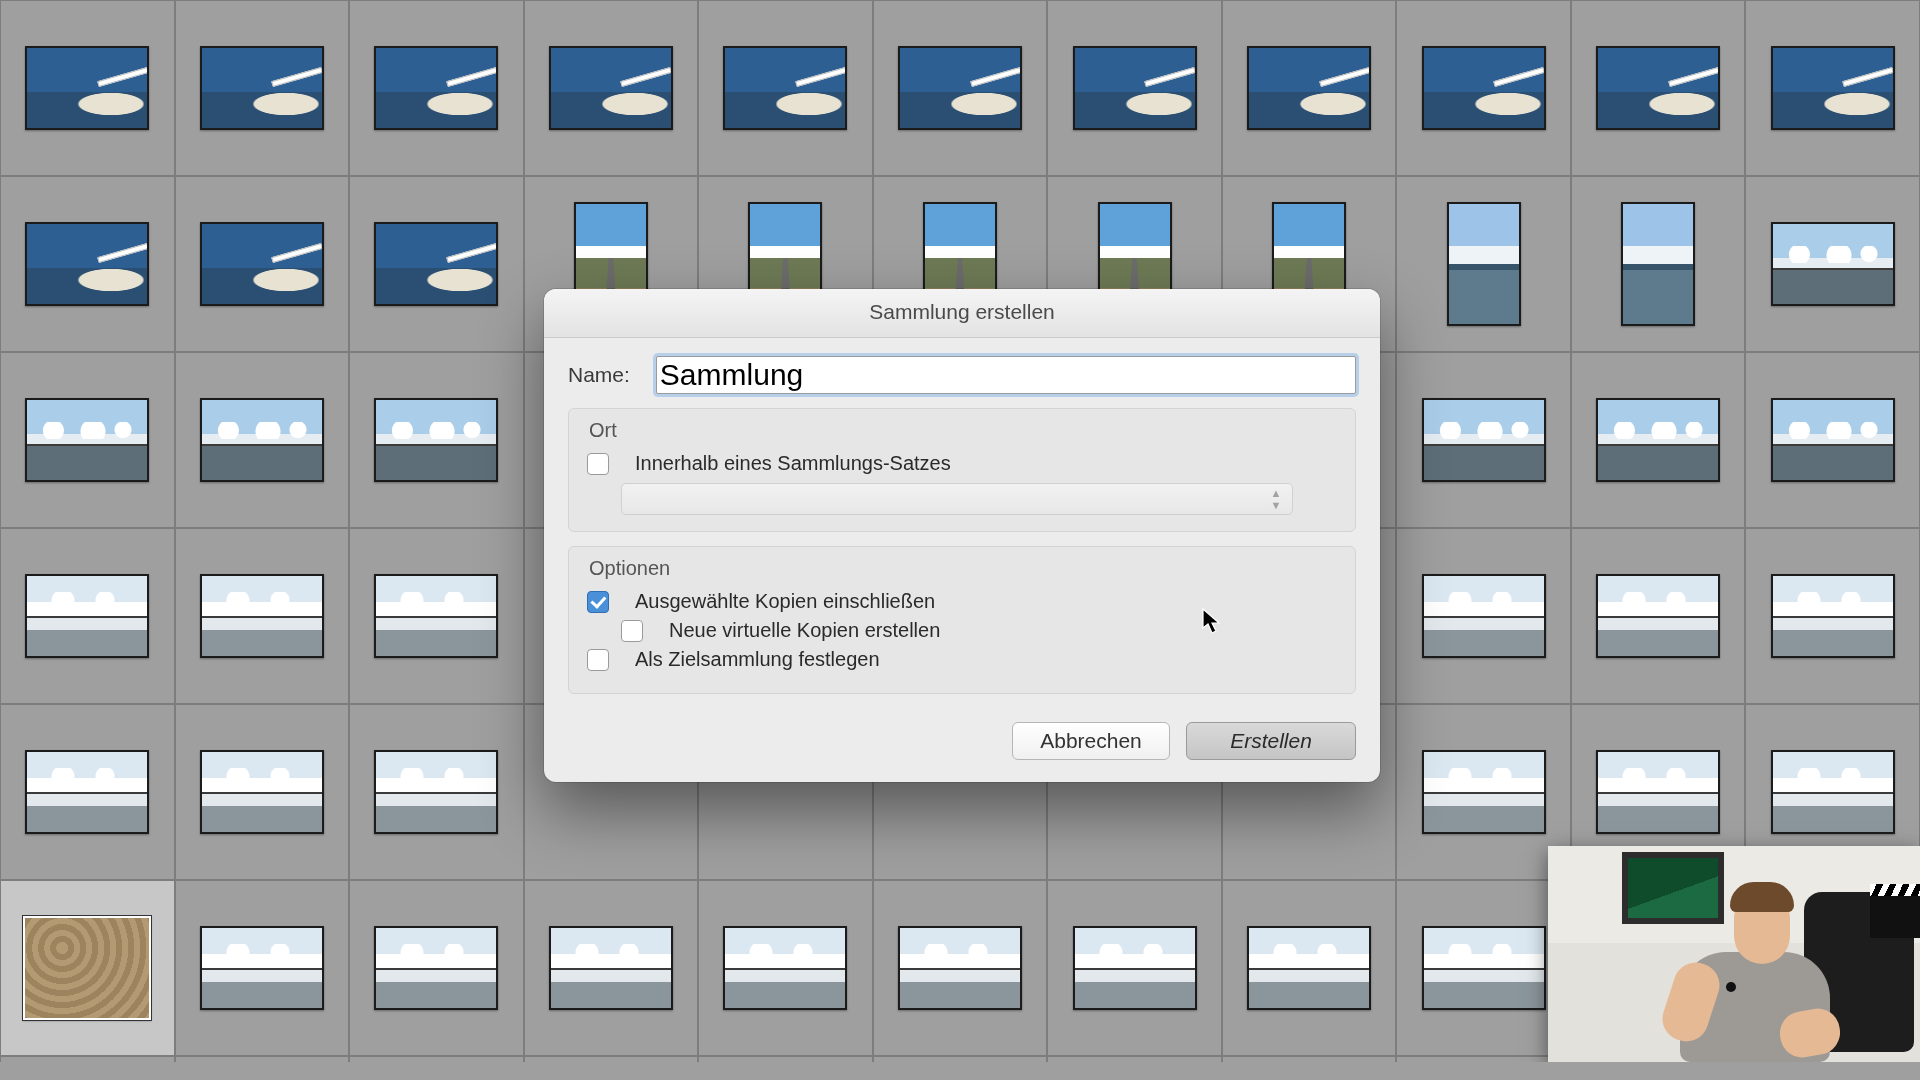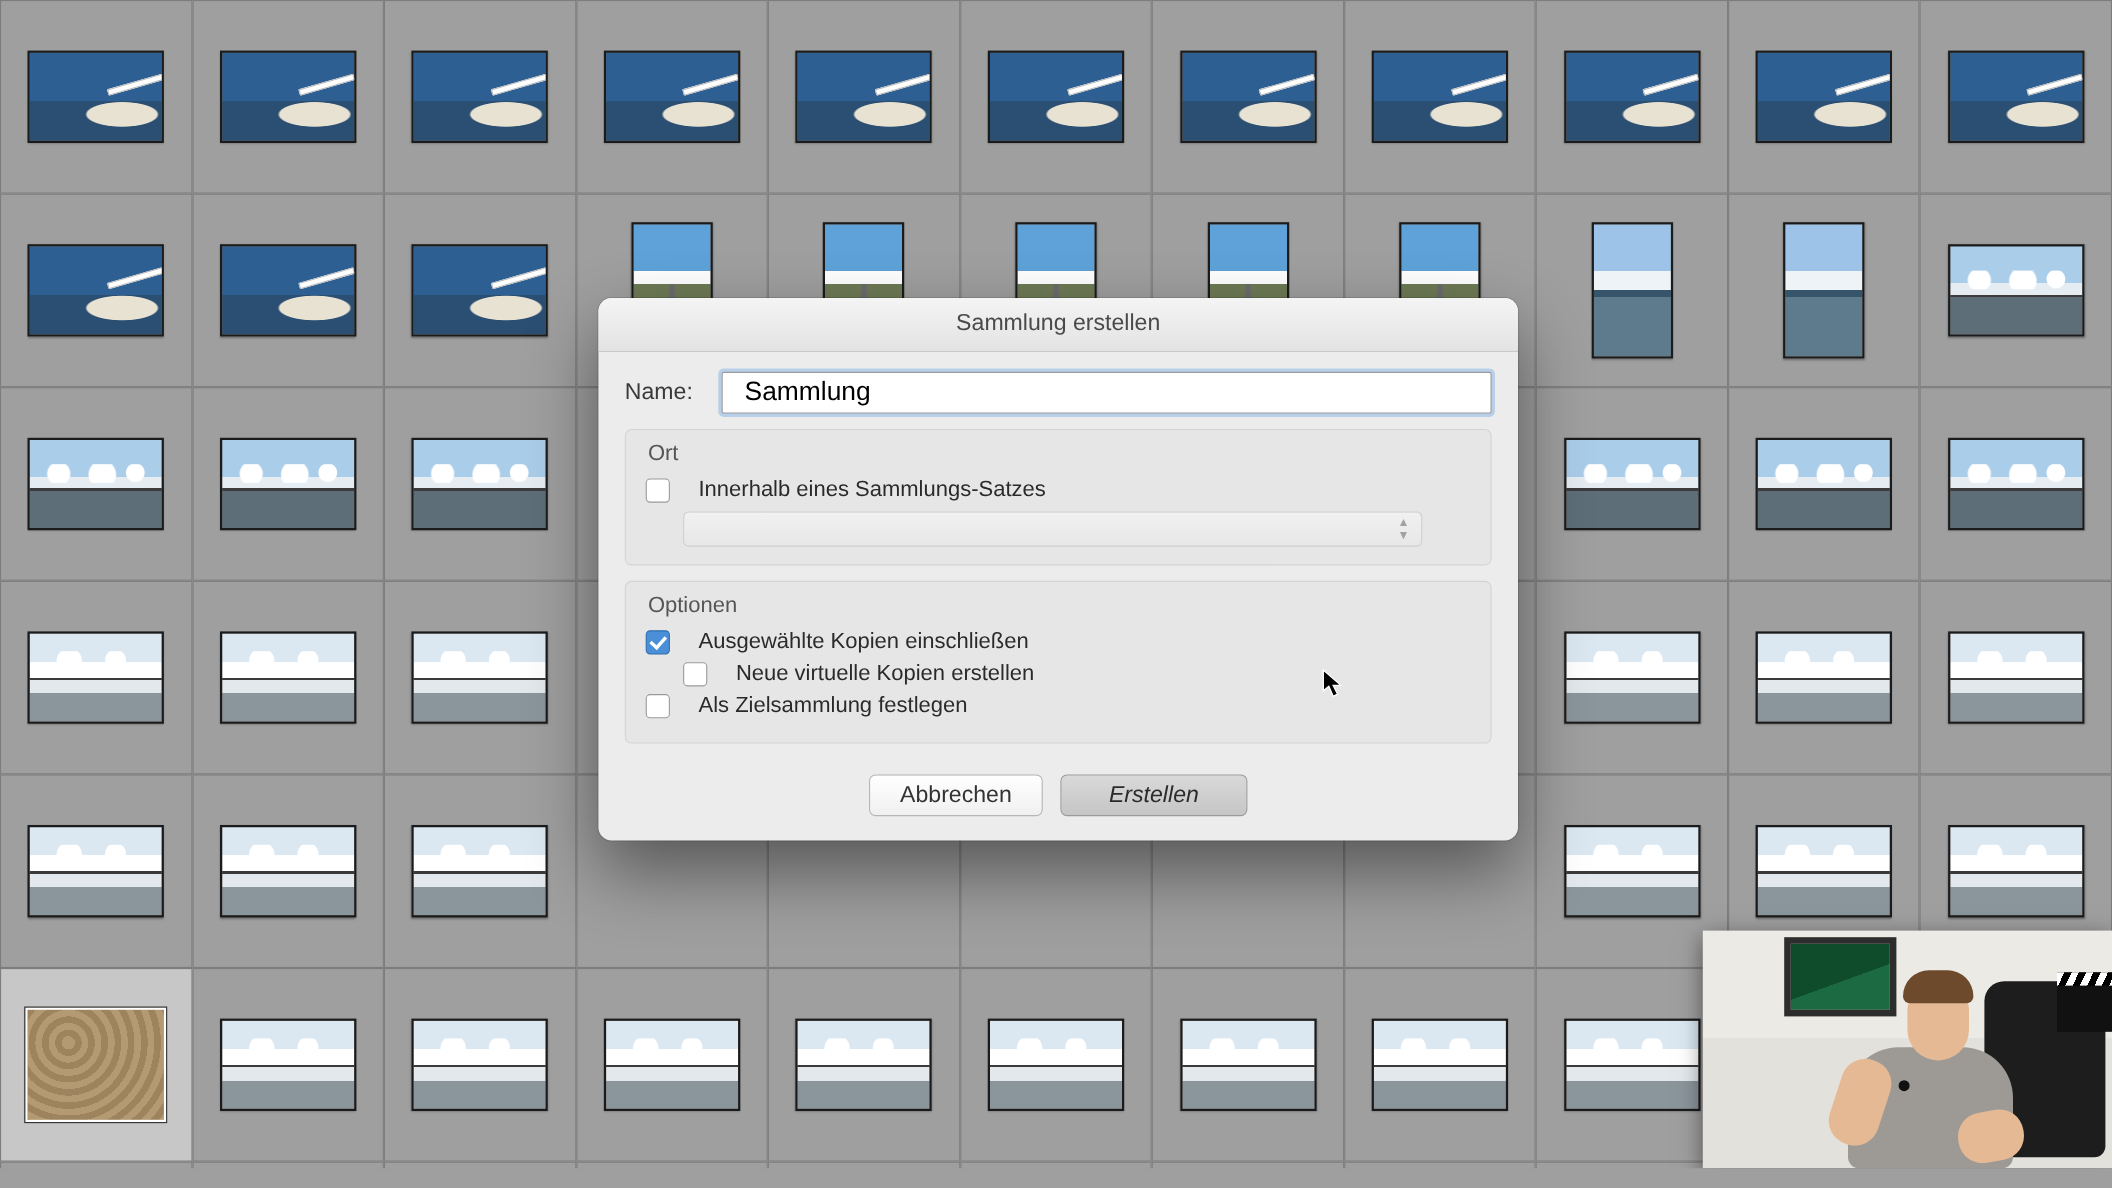--- a/index.html
+++ b/index.html
@@ -111,21 +111,21 @@
   .theme-dirt {
     background:
       repeating-radial-gradient(circle at 30% 30%, #b39a72 0 6px, #9d845e 6px 12px),
       #a68a5e;
   }
 
   
   .dialog {
     position: absolute;
     left: 544px;
-    top: 271px;
+    top: 289px;
     width: 836px;
     background: #ececec;
     border-radius: 12px;
     box-shadow: 0 28px 64px rgba(0,0,0,.45), 0 0 0 1px rgba(0,0,0,.12);
     overflow: hidden;
   }
   .dlg-title {
     text-align: center;
     font-size: 21px;
     color: #4a4a4a;
@@ -143,22 +143,22 @@
     gap: 26px;
     margin-bottom: 14px;
   }
   .row-name label {
     font-size: 21px;
     color: #3a3a3a;
   }
   .name-input {
     flex: 1;
     height: 36px;
-    font-size: 24px;
-    padding: 0 20px;
+    font-size: 30px;
+    padding: 0 3px;
     border: 1px solid #9b9b9b;
     border-radius: 2px;
     background: #fff;
     box-shadow: 0 0 0 3px #b7cfe8;
     outline: none;
   }
 
   .group {
     border: 1px solid #d4d4d4;
     border-radius: 6px;
@@ -232,21 +232,21 @@
     opacity:.0;
   }
   .select-arrows{
     position:absolute; right:10px; top:4px; width:12px; height:22px;
     color:#6b6b6b; font-size:11px; line-height:10px;
     display:flex; flex-direction:column; align-items:center; justify-content:space-between;
   }
 
   .dlg-buttons {
     display: flex;
-    justify-content: center;
+    justify-content: flex-end;
     gap: 16px;
     padding: 8px 24px 22px;
   }
   .btn {
     min-width: 120px;
     height: 36px;
     border-radius: 6px;
     font-size: 21px;
     display: inline-flex;
     align-items: center;

